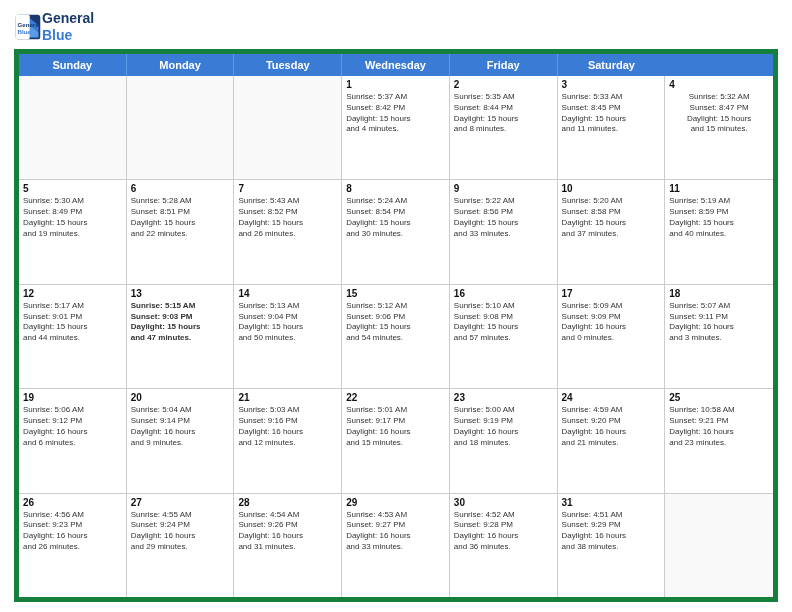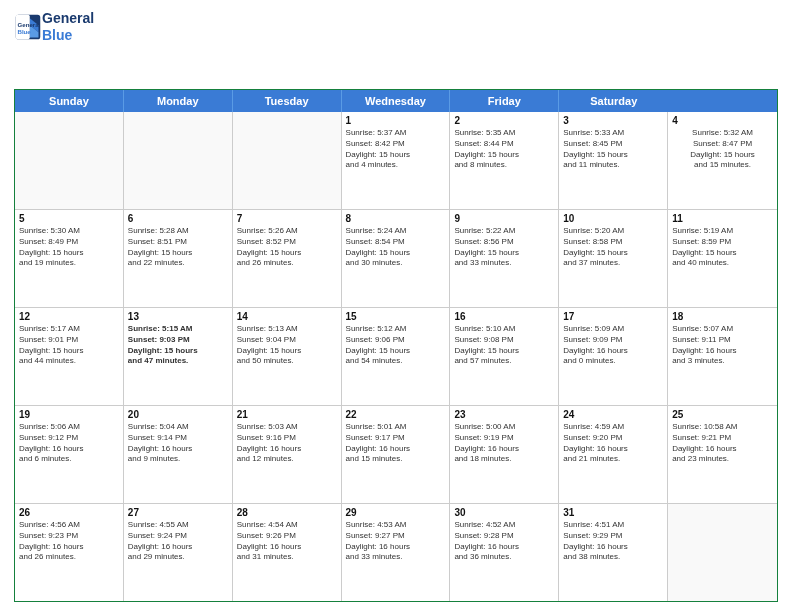--- a/index.html
+++ b/index.html
@@ -52,22 +52,21 @@
     }
     .cal-subtitle {
       font-size: 14px;
       color: #444;
       margin-top: 2px;
     }
     .calendar {
       flex: 1;
       display: flex;
       flex-direction: column;
-      border: 1px solid #15803d;
-      margin-top: 40px;
+      border: 5px solid #15803d;
     }
     .cal-header-row {
       display: grid;
       grid-template-columns: repeat(7, 1fr);
       background: #3a7bd5;
     }
     .cal-header-cell {
       color: #fff;
       font-size: 11px;
       font-weight: bold;
@@ -186,21 +185,21 @@
           </div>
           <div class="cal-cell">
             <span class="day-num">6</span>
             <div class="cell-info" style="white-space: pre-line;">Sunrise: 5:28 AM
 Sunset: 8:51 PM
 Daylight: 15 hours
 and 22 minutes.</div>
           </div>
           <div class="cal-cell">
             <span class="day-num">7</span>
-            <div class="cell-info" style="white-space: pre-line;">Sunrise: 5:26 AM
+            <div class="cell-info" style="white-space: pre-line;">Sunrise: 5:43 AM
 Sunset: 8:52 PM
 Daylight: 15 hours
 and 26 minutes.</div>
           </div>
           <div class="cal-cell">
             <span class="day-num">8</span>
             <div class="cell-info" style="white-space: pre-line;">Sunrise: 5:24 AM
 Sunset: 8:54 PM
 Daylight: 15 hours
 and 30 minutes.</div>

